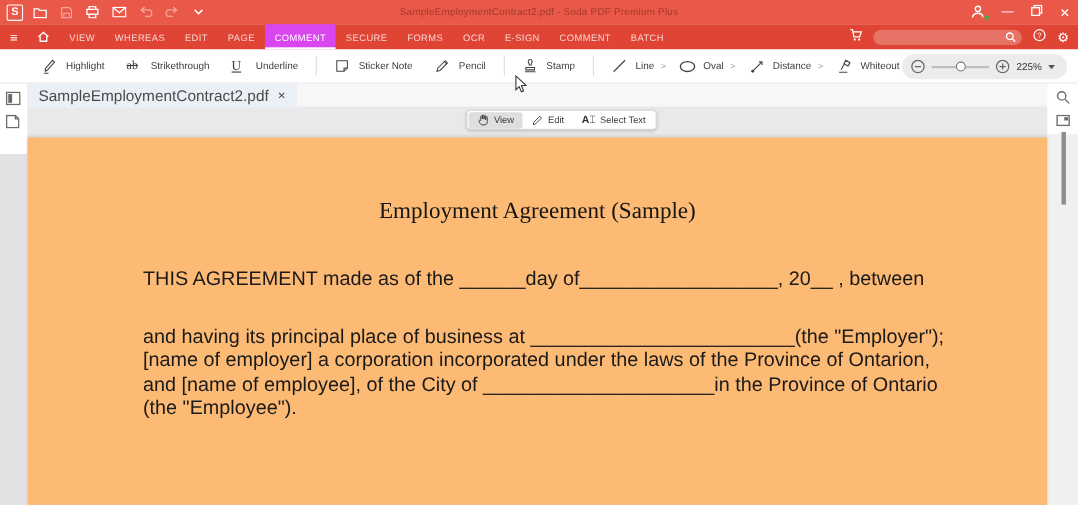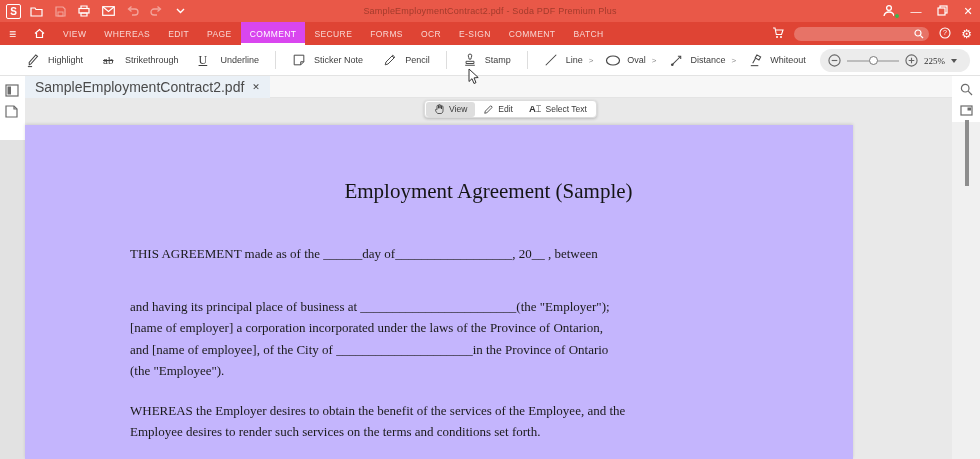--- a/index.html
+++ b/index.html
@@ -39,73 +39,73 @@
   .mb-right { position:absolute; right:8px; top:0; height:23px; display:flex;
               align-items:center; gap:10px; }
   .mb-search { width:135px; height:14px; border-radius:7px; border:none;
                background:rgba(255,255,255,.25); position:relative; display:flex;
                align-items:center; justify-content:flex-end; padding-right:5px; }
   .mb-search input { position:absolute; left:6px; top:0; width:110px; height:14px;
                background:transparent; border:none; outline:none; color:#fff; font-size:9px; }
 
   
   .toolbar { position:absolute; left:0; top:45px; width:980px; height:31px; background:#fff;
-             border-bottom:1px solid #e3e3e3; display:flex; align-items:center; padding-left:16px; }
+             border-bottom:1px solid #e3e3e3; display:flex; align-items:center; padding-left:28px; }
   .tbtn { display:flex; align-items:center; gap:6px; padding:0 10px; height:26px; cursor:default; }
   .ticon { width:16px; height:16px; display:flex; align-items:center; }
   .ticon svg { display:block; }
   .tlabel { font-size:9px; color:#3d3d3d; white-space:nowrap; }
   .tglyph { font-size:11px; color:#3d3d3d; font-family:"Liberation Serif", serif; }
   .strike { text-decoration:line-through; }
   .uline { text-decoration:underline; font-size:12px; }
   .tdiv { width:1px; height:18px; background:#ddd; margin:0 6px; }
   .texp { font-size:8px; color:#8a8a8a; margin-left:-4px; margin-right:2px; }
   .zoom-pill { position:absolute; right:10px; top:4px; width:150px; height:23px;
                background:#ececec; border-radius:12px; display:flex; align-items:center;
                padding:0 8px; gap:6px; }
   .zslider { position:relative; width:52px; height:2px; background:#bdbdbd; }
   .zhandle { position:absolute; left:22px; top:-3.5px; width:9px; height:9px; background:#fff;
              border:1.5px solid #7a7a7a; border-radius:50%; }
-  .zlevel { font-size:9px; color:#333;font-family:Liberation Serif, serif; }
+  .zlevel { font-size:9px; color:#333; }
   .zcaret { width:0; height:0; border-left:3.5px solid transparent;
             border-right:3.5px solid transparent; border-top:4px solid #555; }
 
   
   .left-rail { position:absolute; left:0; top:76px; width:25px; height:383px; background:#e2e2e2; }
   .left-rail-top { position:absolute; left:0; top:0; width:25px; height:64px; background:#fff; }
   .rail-ic { position:absolute; left:5px; width:15px; height:15px; }
   .right-rail { position:absolute; left:952px; top:76px; width:28px; height:383px; background:#f0f0f0; }
   .right-rail-top { position:absolute; left:0; top:0; width:28px; height:46px; background:#fff; }
   .vthumb { position:absolute; left:13px; top:44px; width:4px; height:66px; background:#8d8d8d; }
 
   .tabbar { position:absolute; left:25px; top:76px; width:927px; height:22px; background:#f7f7f7;
             border-bottom:1px solid #e4e4e4; display:flex; }
   .tab { display:flex; align-items:center; gap:8px; padding:0 10px; background:#eaf0f6;
          height:22px; }
   .tab-label { font-size:14px; color:#4a4a4a; }
   .tab-close { font-size:9px; color:#444; cursor:default; }
 
   .doc-area { position:absolute; left:25px; top:98px; width:927px; height:361px; background:#e9e9e9; }
-  .page { position:absolute; left:0; top:27px; width:828px; height:334px; background:#c4b5fd;
+  .page { position:absolute; left:0; top:27px; width:927px; height:334px; background:#fdba74;
           box-shadow:0 -1px 3px rgba(0,0,0,.12); }
 
   .view-pill { position:absolute; left:399px; top:2px; height:18px; background:#fff;
                border:1px solid #dcdcdc; border-radius:4px; box-shadow:0 1px 3px rgba(0,0,0,.2);
                display:flex; align-items:center; padding:1px; }
   .vseg { display:flex; align-items:center; gap:4px; padding:0 8px; height:15px;
           font-size:8.5px; color:#3a3a3a; border-radius:3px; }
   .vseg.active { background:#dedede; }
   .ai-icon { font-size:9.5px; color:#333; font-weight:bold; }
   .ai-icon .bar { font-weight:normal; }
 
   
   .doc-title { position:absolute; left:0; width:927px; top:54px; text-align:center;
                font-family:"Liberation Serif", serif; font-size:21px; color:#151515; }
   .doc-body { position:absolute; left:105px; top:118px; width:712px;
-              font-family:Liberation Serif, serif; font-size:13px; color:#1a1a1a; }
+              font-family:Liberation Sans, sans-serif; font-size:18px; color:#1a1a1a; }
   .doc-line { line-height:21.5px; white-space:nowrap; }
   .gap-after { margin-bottom:31px; }
   .para2 { margin-top:18px; }
 
   .cursor { position:absolute; left:468px; top:68px; }
 </style>
 </head>
 <body>
 
 <div class="app">
@@ -381,24 +381,20 @@
 
   <div class="doc-area">
     <div class="page">
       <div class="doc-title">Employment Agreement (Sample)</div>
       <div class="doc-body">
         <div class="doc-line gap-after">THIS AGREEMENT made as of the ______day of__________________, 20__ , between</div>
         <div class="doc-line">and having its principal place of business at ________________________(the "Employer");</div>
         <div class="doc-line">[name of employer] a corporation incorporated under the laws of the Province of Ontarion,</div>
         <div class="doc-line">and [name of employee], of the City of _____________________in the Province of Ontario</div>
         <div class="doc-line">(the "Employee").</div>
-        <div class="para2">
-          <div class="doc-line">WHEREAS the Employer desires to obtain the benefit of the services of the Employee, and the</div>
-          <div class="doc-line">Employee desires to render such services on the terms and conditions set forth.</div>
-        </div>
       </div>
     </div>
 
     <div class="view-pill">
       <div class="vseg active">
         <svg width="11" height="12" viewBox="0 0 14 16">
             <path d="M4.5 14c-1.6-1.6-2.8-3.3-2.8-4.8 0-1 1.4-1.3 2-.3V4.2a1 1 0 012 0V7V3a1 1 0 012 0v4V3.8a1 1 0 012 0V8V5a1 1 0 012 0v5c0 2.2-1.2 4-2.8 4z" fill="none" stroke="#3a3a3a" stroke-width="1.1"></path>
           </svg>
         <span>View</span>
       </div>

